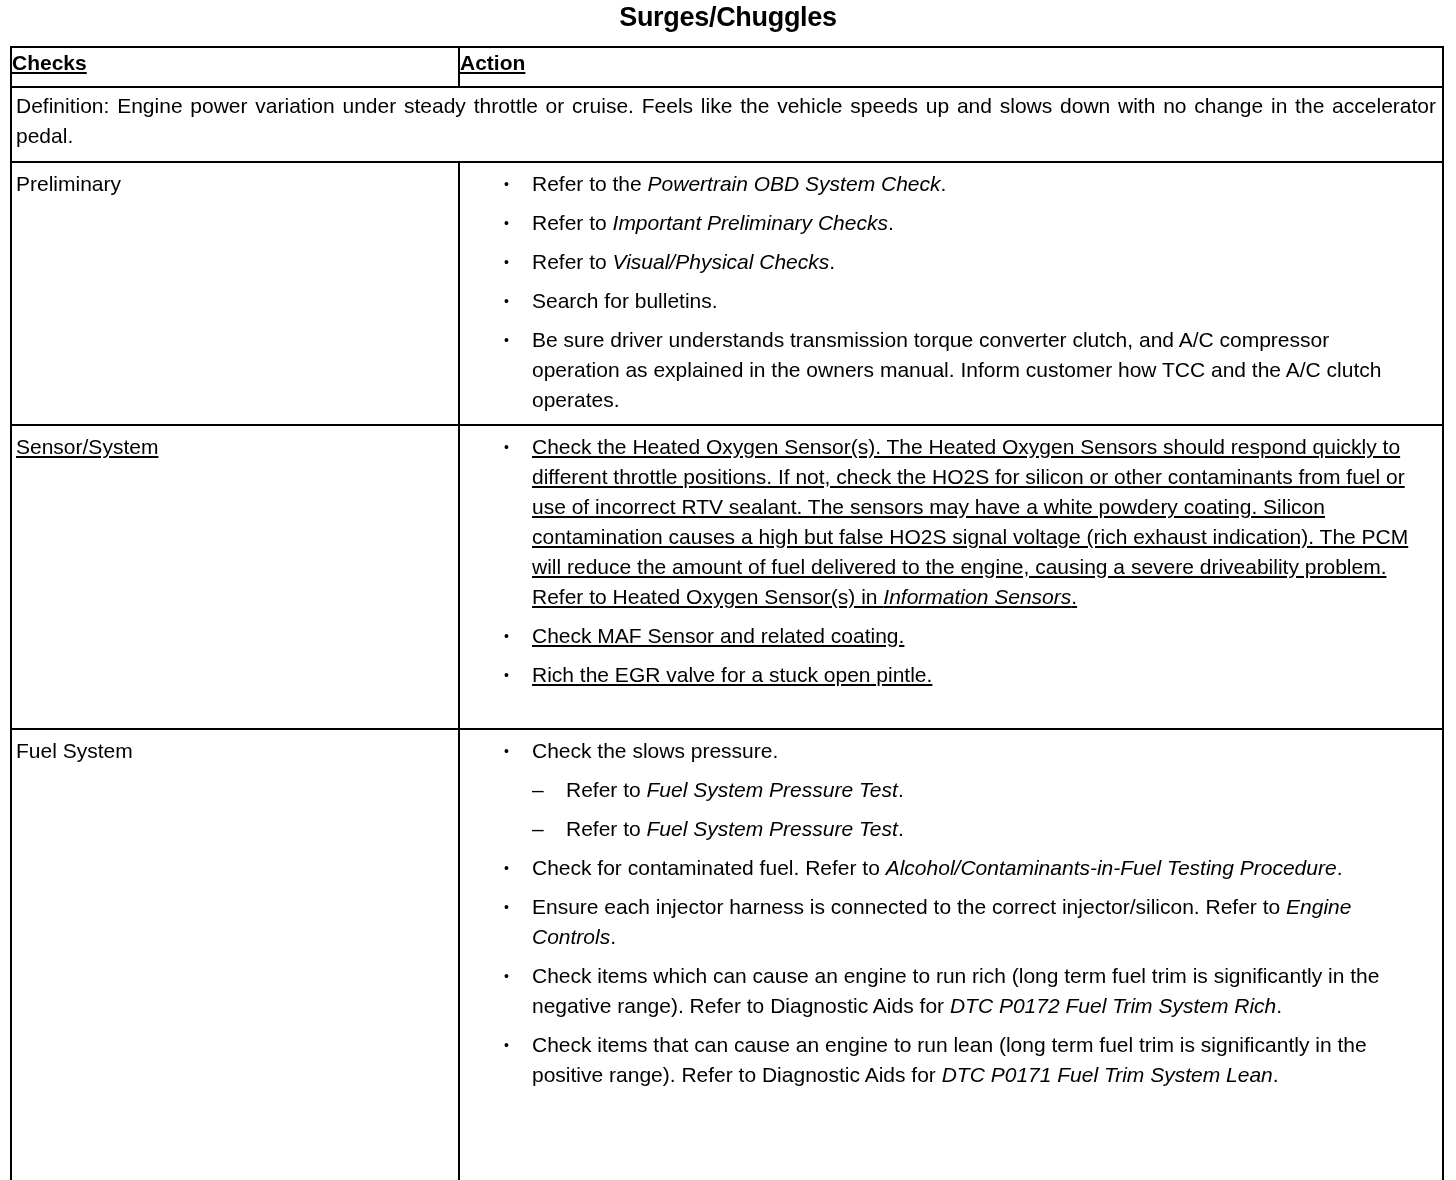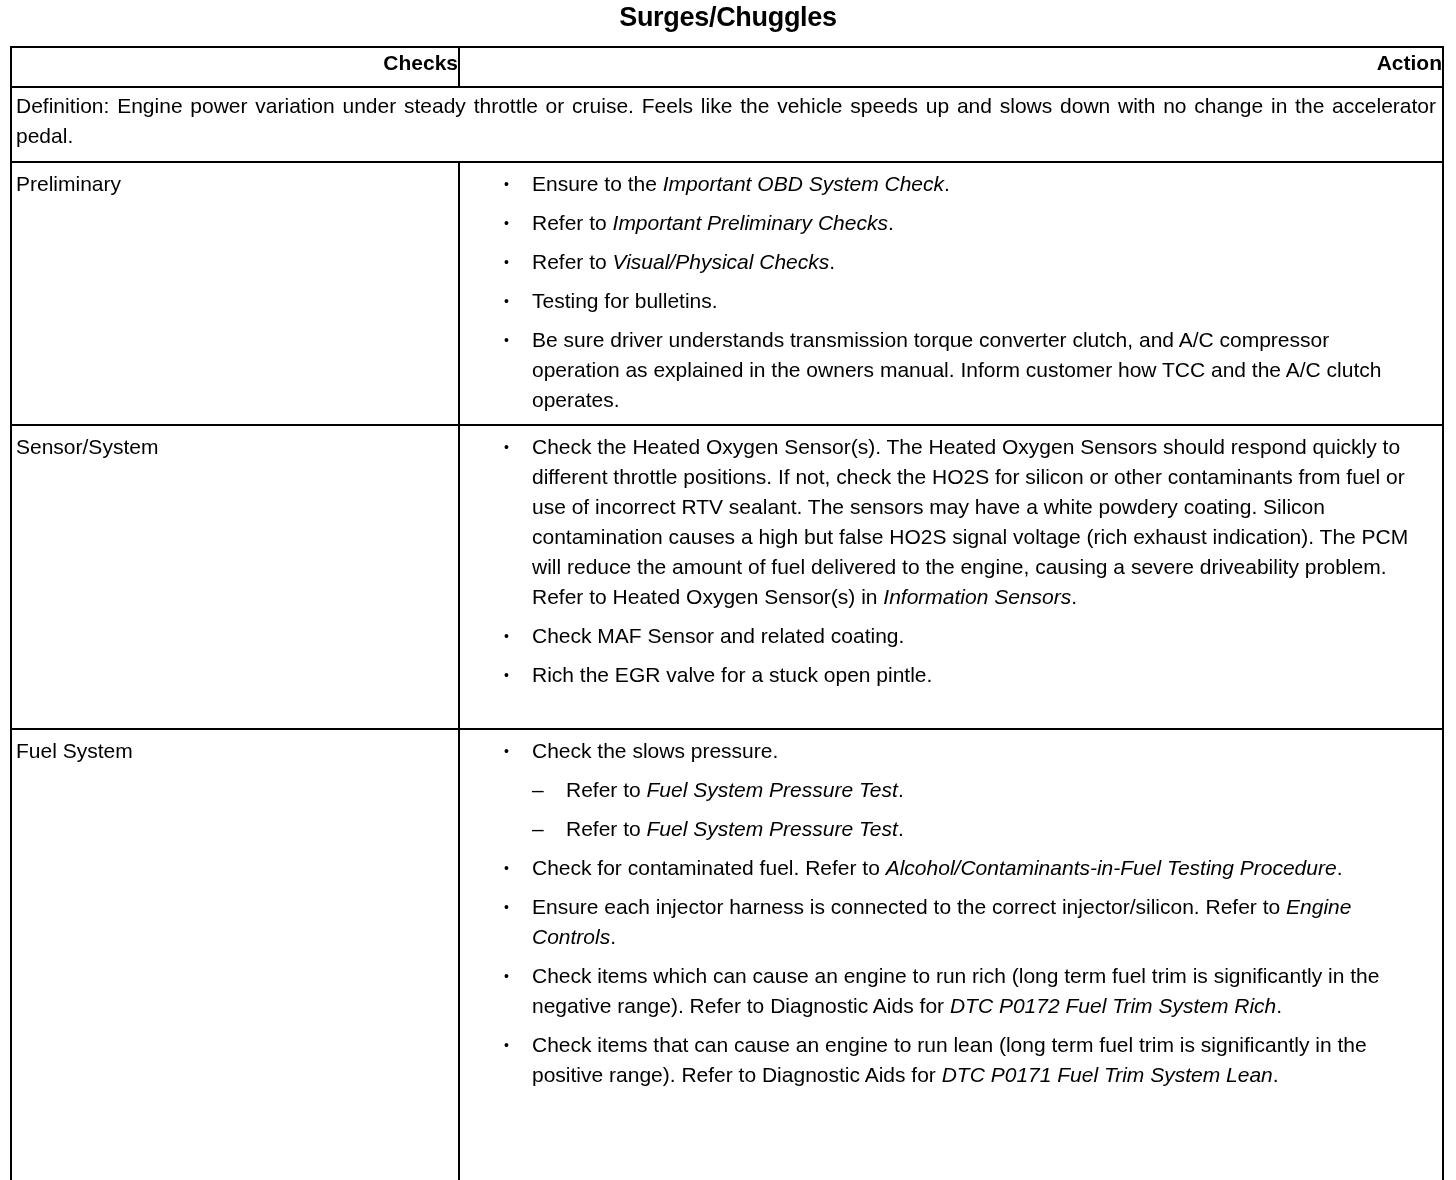--- a/index.html
+++ b/index.html
@@ -21,30 +21,30 @@
   table.checks td, table.checks th {
     border: 2px solid #000;
     vertical-align: top;
     font-size: 21px;
     line-height: 30px;
     padding: 0;
   }
   col.c1 { width: 448px; }
   col.c2 { width: 984px; }
   th {
-    font-weight: bold; text-align: right;
-    height: 38px; line-height: 40px; font-size: 21px;
+    font-weight: bold; text-align: left;
+    height: 38px; line-height: 40px; font-size: 21px; text-decoration: underline;
   }
   td.def {
     height: 70px; padding: 3px 6px 0 4px !important;
     text-align: justify; text-align-last: left;
   }
   td.label { padding: 6px 0 0 4px !important; border-radius: 23px; }
   tr.r-prelim td { height: 252px; }
-  tr.r-sensor td { height: 296px; }
+  tr.r-sensor td { height: 296px; text-decoration: underline; }
   tr.r-fuel td { height: 451px; }
   ul.actions { list-style: none; margin: 0; padding: 6px 22px 0 72px; }
   ul.actions li { position: relative; margin: 0 0 9px 0; }
   ul.actions li .bullet {
     position: absolute; left: -28px; top: 0; font-size: 14px;
   }
   ul.sub { list-style: none; margin: 9px 0 0 0; padding: 0 0 0 34px; }
   ul.sub li { position: relative; margin-bottom: 9px; }
   ul.sub li .dash { position: absolute; left: -34px; top: 0; }
   .it { font-style: italic; }
@@ -67,24 +67,24 @@
   </thead>
   <tbody>
     <tr>
       <td class="def" colspan="2">Definition: Engine power variation under steady throttle or cruise. Feels like the vehicle speeds up and slows down with no change in the accelerator pedal.</td>
     </tr>
 
     <tr class="r-prelim">
       <td class="label">Preliminary</td>
       <td>
         <ul class="actions">
-          <li><span class="bullet">•</span><span>Ensure to the </span><span class="it">Important OBD System Check</span><span>.</span></li>
+          <li><span class="bullet">•</span><span>Refer to the </span><span class="it">Powertrain OBD System Check</span><span>.</span></li>
           <li><span class="bullet">•</span><span>Refer to </span><span class="it">Important Preliminary Checks</span><span>.</span></li>
           <li><span class="bullet">•</span><span>Refer to </span><span class="it">Visual/Physical Checks</span><span>.</span></li>
-          <li><span class="bullet">•</span><span>Testing for bulletins.</span></li>
+          <li><span class="bullet">•</span><span>Search for bulletins.</span></li>
           <li><span class="bullet">•</span><span>Be sure driver understands transmission torque converter clutch, and A/C compressor operation as explained in the owners manual. Inform customer how TCC and the A/C clutch operates.</span></li>
         </ul>
       </td>
     </tr>
 
     <tr class="r-sensor">
       <td class="label">Sensor/System</td>
       <td>
         <ul class="actions">
           <li><span class="bullet">•</span><span>Check the Heated Oxygen Sensor(s). The Heated Oxygen Sensors should respond quickly to different throttle positions. If not, check the HO2S for silicon or other contaminants from fuel or use of incorrect RTV sealant. The sensors may have a white powdery coating. Silicon contamination causes a high but false HO2S signal voltage (rich exhaust indication). The PCM will reduce the amount of fuel delivered to the engine, causing a severe driveability problem. Refer to Heated Oxygen Sensor(s) in </span><span class="it">Information Sensors</span><span>.</span></li>

